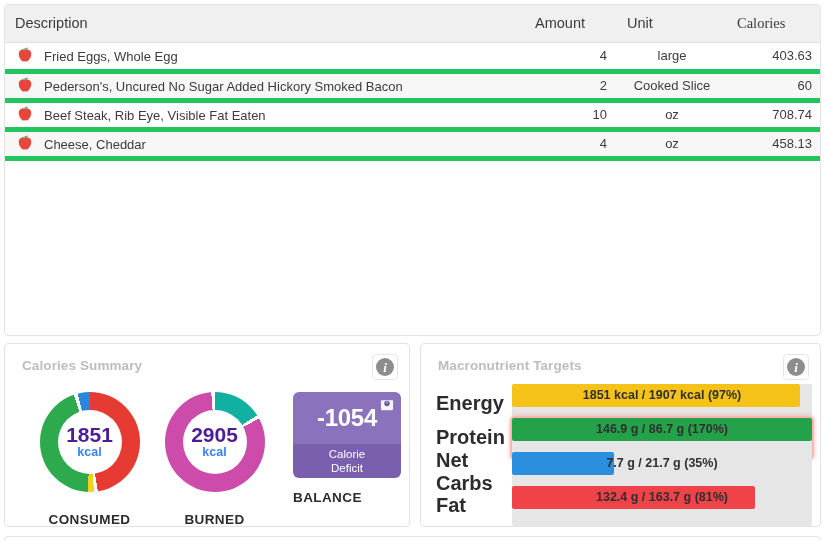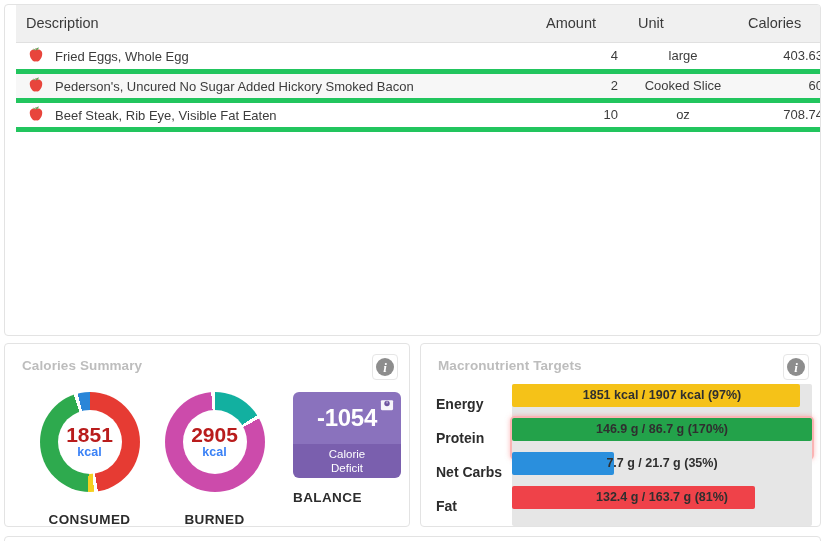--- a/index.html
+++ b/index.html
@@ -9,42 +9,41 @@
     font-family: "Liberation Sans", sans-serif;
     overflow: hidden;
   }
   .page { width: 825px; height: 541px; position: relative; background:#fff; }
 
   
   .panel {
     background:#fff;
     border:1px solid #e3e3e3;
     border-radius:4px;
-    padding-left:11px;
   }
   #food-panel {
     position:absolute; left:4px; top:4px; width:817px; height:332px;
     overflow:hidden;
   }
   table.food { width:100%; border-collapse:collapse; table-layout:fixed; }
   table.food thead th {
     background:#f0f0f0;
     font-weight:400;
     font-size:14.5px;
     color:#3a3a3a;
     height:37px;
     padding:0 10px;
     border-bottom:1px solid #e0e0e0;
     text-align:left;
     vertical-align:middle;
   }
   th.c-desc   { width:520px; padding-left:48px; }
   th.c-amount { width:92px;  text-align:right; padding-right:10px;}
   th.c-unit   { width:110px; text-align:left; padding-left:10px;}
-  th.c-cal    { width:95px;  text-align:right; padding-right:12px;}
+  th.c-cal    { width:95px;  text-align:right; padding-right:12px;font-family:Liberation Serif, serif;}
 
   table.food tbody td {
     height:29px;
     font-size:13px;
     color:#3c3c3c;
     padding:0 10px;
     border-bottom:5px solid #22c55e;
     vertical-align:middle;
     white-space:nowrap; overflow:hidden; text-overflow:ellipsis;
   }
@@ -106,21 +105,21 @@
     margin:0 auto; position:relative;
   }
   .donut .hole {
     position:absolute; left:18px; top:18px;
     width:64px; height:64px; border-radius:50%;
     background:#fff;
     display:flex; flex-direction:column;
     align-items:center; justify-content:center;
   }
   .donut .big {
-    font-size:21px; font-weight:bold; color:#b91c1c; line-height:1;
+    font-size:21px; font-weight:bold; color:#4c1d95; line-height:1;
   }
   .donut .kcal {
     font-size:12.5px; color:#3b82f6; font-weight:bold; line-height:1.25;
   }
   .donut-label {
     margin-top:20px; font-size:13.5px; font-weight:bold;
     color:#2c2c2c; letter-spacing:.4px;
   }
 
   
@@ -152,21 +151,21 @@
   }
 
   
   .macro-list { position:absolute; left:0; top:44px; width:100%; }
   .macro-row {
     position:relative; height:31px; margin-bottom:3px;
     display:flex; align-items:center;
   }
   .macro-name {
     width:76px; margin-left:15px;
-    font-size:14px; font-weight:bold; color:#2c2c2c;
+    font-size:20px; font-weight:bold; color:#2c2c2c;
   }
   .macro-track {
     position:relative; flex:1; margin-right:8px; height:40px;
     background:#e6e6e6; border-radius:2px; overflow:visible;
   }
   .macro-track.over {
     box-shadow:0 0 0 2px #fbb4b4, 0 0 5px 2px rgba(250,120,120,.5);
     border-radius:3px;
   }
   .macro-fill {
@@ -221,20 +220,31 @@
             <td class="d-desc"><span class="food-icon"><svg viewBox="0 0 20 19" width="20" height="18">
                   <path d="M10 4.6c-1.1-1-2.6-1.2-3.9-.6C4.4 4.7 3.4 6.3 3.4 8.3c0 3.6 2.6 8 5 8 .7 0 1.2-.3 1.6-.3s.9.3 1.6.3c2.4 0 5-4.4 5-8 0-2-1-3.6-2.7-4.3-1.3-.6-2.8-.4-3.9.6z" fill="#e8453c"></path>
                   <path d="M10.2 4.3c.2-1.4 1.2-2.6 2.6-3 .2 1.5-.8 2.8-2.2 3.2z" fill="#4fa84f"></path>
                   <path d="M9.6 4.3c-.6-.9-1.6-1.4-2.6-1.4.3 1 1.3 1.7 2.3 1.7z" fill="#6cbf6c"></path>
                   <rect x="9.6" y="2.2" width="0.9" height="2.6" rx="0.45" fill="#7a5230"></rect>
                 </svg></span><span class="food-name">Beef Steak, Rib Eye, Visible Fat Eaten</span></td>
             <td class="d-amount">10</td>
             <td class="d-unit">oz</td>
             <td class="d-cal">708.74</td>
           </tr>
+          <tr>
+            <td class="d-desc"><span class="food-icon"><svg viewBox="0 0 20 19" width="20" height="18">
+                  <path d="M10 4.6c-1.1-1-2.6-1.2-3.9-.6C4.4 4.7 3.4 6.3 3.4 8.3c0 3.6 2.6 8 5 8 .7 0 1.2-.3 1.6-.3s.9.3 1.6.3c2.4 0 5-4.4 5-8 0-2-1-3.6-2.7-4.3-1.3-.6-2.8-.4-3.9.6z" fill="#e8453c"></path>
+                  <path d="M10.2 4.3c.2-1.4 1.2-2.6 2.6-3 .2 1.5-.8 2.8-2.2 3.2z" fill="#4fa84f"></path>
+                  <path d="M9.6 4.3c-.6-.9-1.6-1.4-2.6-1.4.3 1 1.3 1.7 2.3 1.7z" fill="#6cbf6c"></path>
+                  <rect x="9.6" y="2.2" width="0.9" height="2.6" rx="0.45" fill="#7a5230"></rect>
+                </svg></span><span class="food-name">Cheese, Cheddar</span></td>
+            <td class="d-amount">4</td>
+            <td class="d-unit">oz</td>
+            <td class="d-cal">458.13</td>
+          </tr>
         </tbody>
     </table>
   </div>
 
   <div class="panel" id="calories-panel">
     <div class="panel-title">Calories Summary</div>
     <div class="info-btn">
       <div class="info-circle">i</div>
     </div>
 

